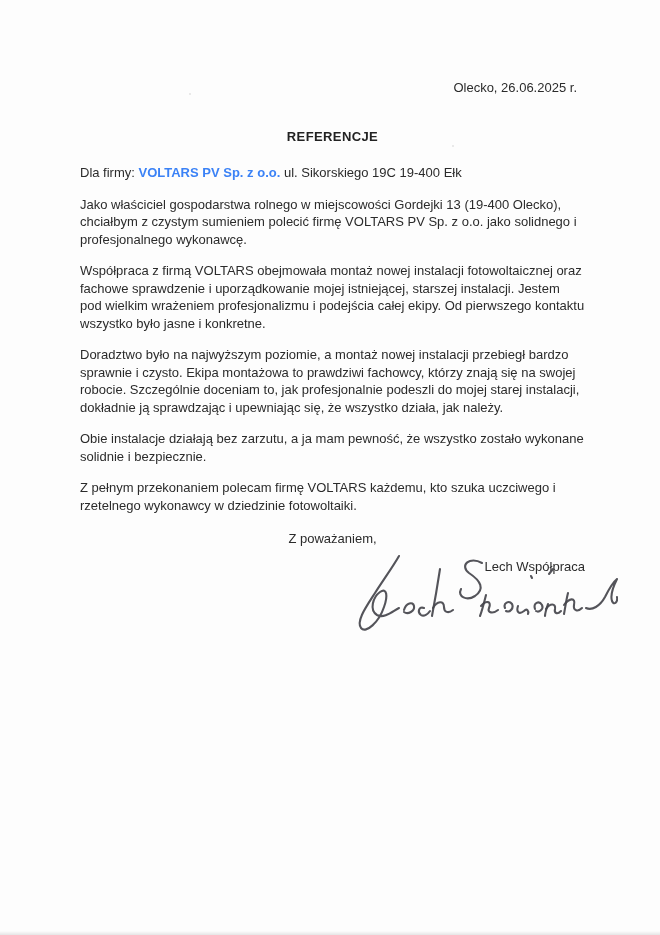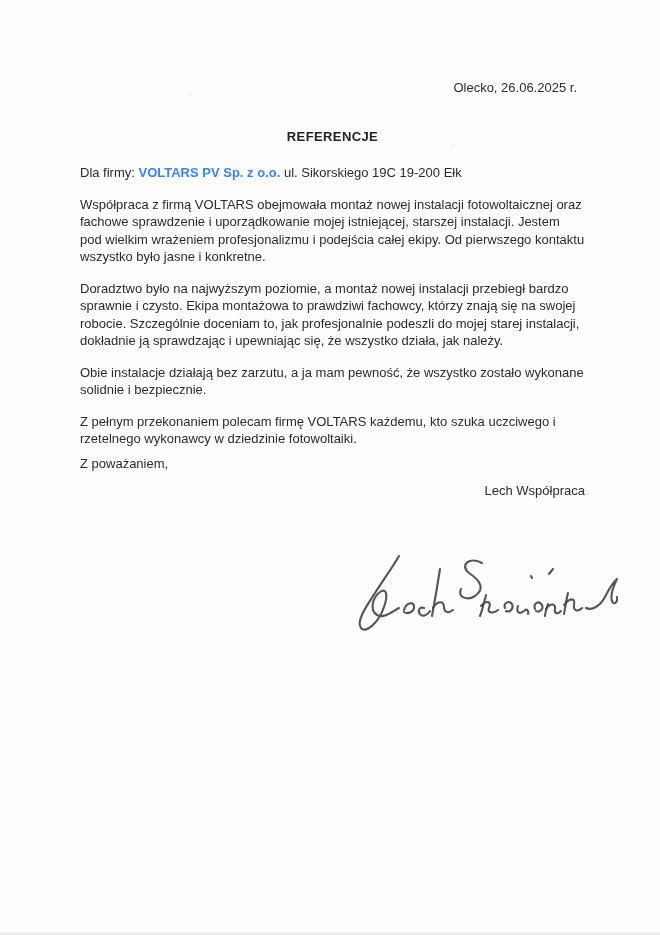--- a/index.html
+++ b/index.html
@@ -41,22 +41,22 @@
     margin: 19px 0 0 0;
   }
   .recipient strong {
     color: #3b82f6;
   }
   .body-par {
     margin: 14px 0 0 0;
     max-width: 512px;
   }
   .closing {
-    text-align: left;
-    margin: 7px 0 0 0;
+    text-align: center;
+    margin: 16px 0 0 0;
   }
   .signatory {
     text-align: right;
     margin: 10px 0 0 0;
   }
   .signature {
     position: absolute;
     left: 350px;
     top: 550px;
     width: 268px;
@@ -91,22 +91,23 @@
 </style>
 </head>
 <body>
 
 <div class="page">
 
   <div class="dateline">Olecko, 26.06.2025 r.</div>
 
   <div class="title">REFERENCJE</div>
 
-  <p class="recipient"><span>Dla firmy: </span><strong>VOLTARS PV Sp. z o.o.</strong><span> ul. Sikorskiego 19C 19-200 Ełk</span></p>
+  <p class="recipient"><span>Dla firmy: </span><strong>VOLTARS PV Sp. z o.o.</strong><span> ul. Sikorskiego 19C 19-400 Ełk</span></p>
 
+  <p class="body-par">Jako właściciel gospodarstwa rolnego w miejscowości Gordejki 13 (19-400 Olecko), chciałbym z czystym sumieniem polecić firmę VOLTARS PV Sp. z o.o. jako solidnego i profesjonalnego wykonawcę.</p>
 
   <p class="body-par">Współpraca z firmą VOLTARS obejmowała montaż nowej instalacji fotowoltaicznej oraz fachowe sprawdzenie i uporządkowanie mojej istniejącej, starszej instalacji. Jestem pod wielkim wrażeniem profesjonalizmu i podejścia całej ekipy. Od pierwszego kontaktu wszystko było jasne i konkretne.</p>
 
   <p class="body-par">Doradztwo było na najwyższym poziomie, a montaż nowej instalacji przebiegł bardzo sprawnie i czysto. Ekipa montażowa to prawdziwi fachowcy, którzy znają się na swojej robocie. Szczególnie doceniam to, jak profesjonalnie podeszli do mojej starej instalacji, dokładnie ją sprawdzając i upewniając się, że wszystko działa, jak należy.</p>
 
   <p class="body-par">Obie instalacje działają bez zarzutu, a ja mam pewność, że wszystko zostało wykonane solidnie i bezpiecznie.</p>
 
   <p class="body-par">Z pełnym przekonaniem polecam firmę VOLTARS każdemu, kto szuka uczciwego i rzetelnego wykonawcy w dziedzinie fotowoltaiki.</p>
 
   <div class="closing">Z poważaniem,</div>

